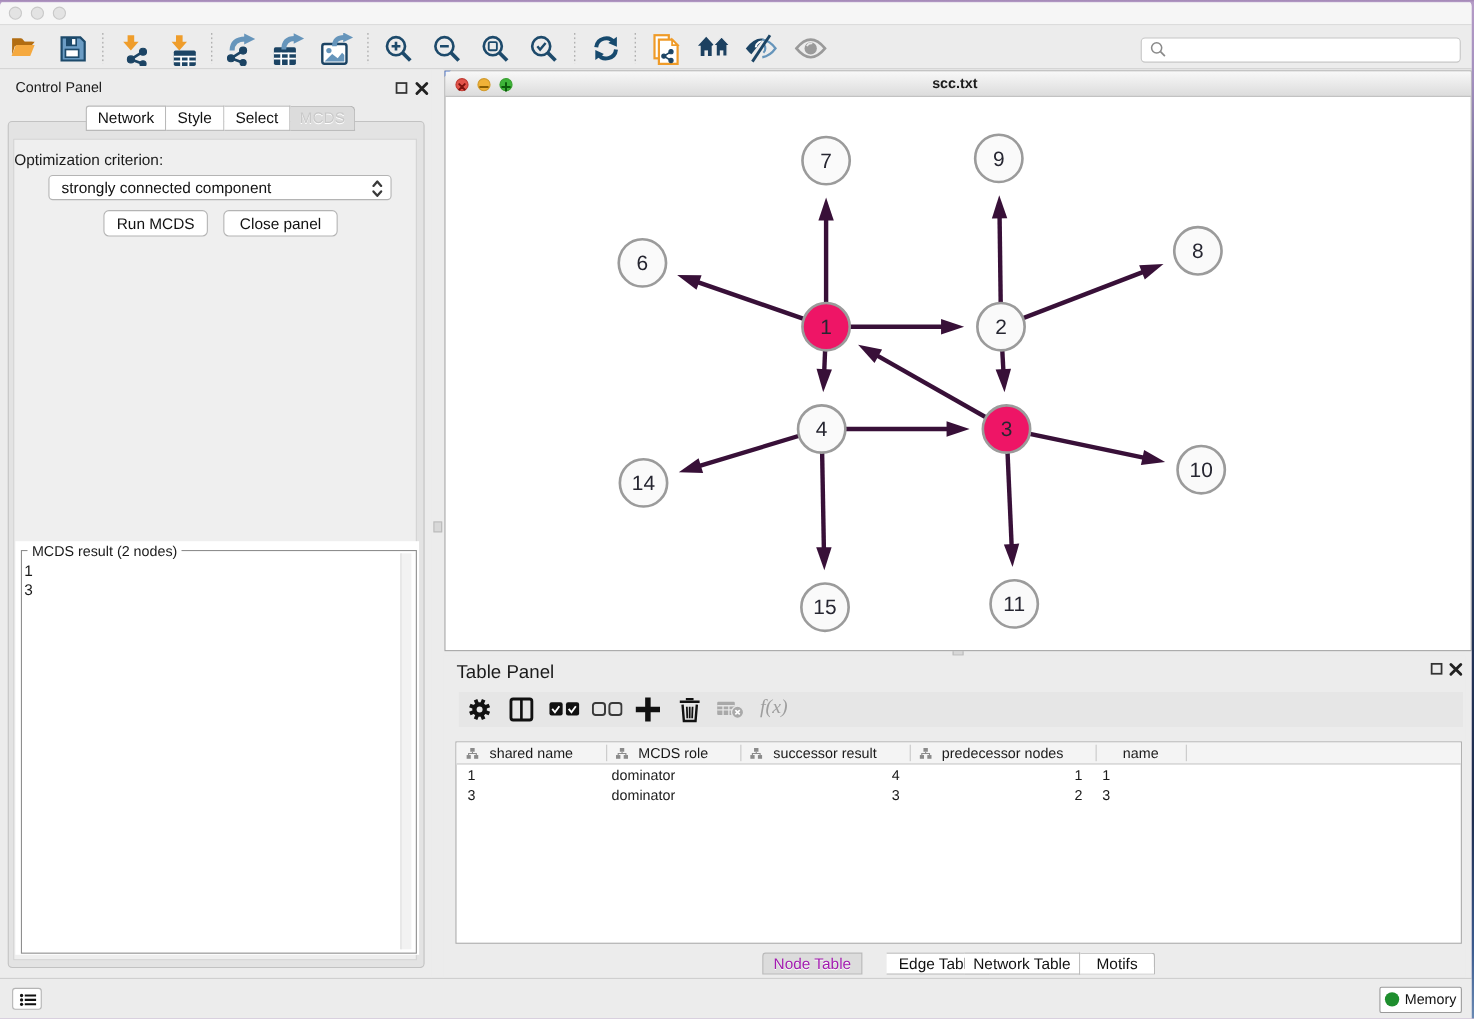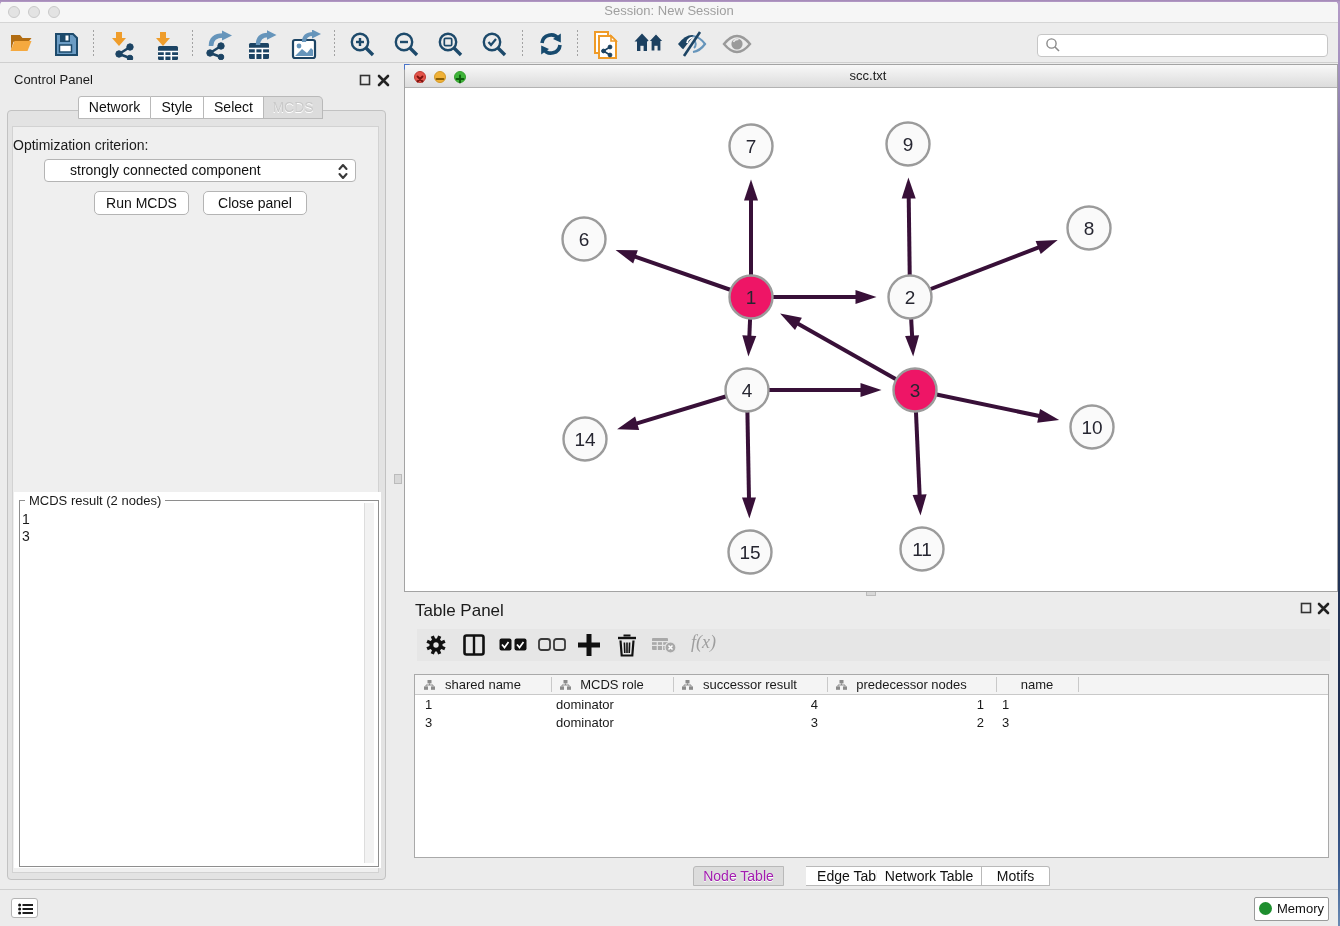--- a/index.html
+++ b/index.html
@@ -53,21 +53,20 @@
 #status{position:absolute;left:0;top:889px;width:1338px;height:37px;background:#ececec;
  border-top:1px solid #cfcfcf}
 </style>
 </head>
 <body>
 <div id="win">
  <div id="titlebar">
   <div class="tl" style="left:8px"></div>
   <div class="tl" style="left:28px"></div>
   <div class="tl" style="left:48px"></div>
-  <div id="title">Session: New Session</div>
  </div>
  <div id="toolbar">
 
   <svg class="ticon" style="left:8px" width="28" height="28" viewBox="0 0 28 28">
    <path d="M3 5 h8 l2.5 3 h8 v4 h-16 z" fill="#b26d12"></path>
    <path d="M3 5 v15 l3-10 h16 l1.5-2 h-9 l-2.5-3 z" fill="#b26d12"></path>
    <path d="M6.5 11 h17 l-4 10 h-17 z" fill="#f5a93f"></path>
   </svg>
 
   <svg class="ticon" style="left:52px" width="28" height="28" viewBox="0 0 28 28">
@@ -226,21 +225,21 @@
    <path d="M2 2 L11 11 M11 2 L2 11" stroke="#222" stroke-width="2.6" stroke-linecap="round"></path>
   </svg>
   <div id="cp-outer"></div>
   <div id="cp-inner"></div>
   <div class="tab" style="left:78px;width:73px;border-radius:3px 0 0 0">Network</div>
   <div class="tab" style="left:151px;width:53px;border-left:none">Style</div>
   <div class="tab" style="left:204px;width:60px;border-left:none">Select</div>
   <div class="tab" style="left:264px;width:59px;border-left:none;border-radius:0 5px 0 0;background:#dcdcdc;color:#c9c9c9;text-shadow:0 1px 0 #fff">MCDS</div>
   <div style="position:absolute;left:13px;top:74px;width:366px;text-align:left;font-size:14px">Optimization criterion:</div>
   <div class="btn" style="left:44px;top:96px;width:312px;height:23px;text-align:left;line-height:21px;border-radius:4px">
-    <span style="margin-left:25px">strongly connected component</span>
+    <span style="margin-left:11px">strongly connected component</span>
     <svg style="position:absolute;right:6px;top:3px" width="12" height="17" viewBox="0 0 12 17">
      <path d="M2.5 6 L6 2 L9.5 6 M2.5 11 L6 15 L9.5 11" fill="none" stroke="#3a3a3a" stroke-width="2.1" stroke-linejoin="round" stroke-linecap="round"></path>
     </svg>
   </div>
   <div class="btn" style="left:94px;top:128px;width:95px;height:24px;line-height:22px">Run MCDS</div>
   <div class="btn" style="left:203px;top:128px;width:104px;height:24px;line-height:22px">Close panel</div>
 
   <div style="position:absolute;left:14px;top:429px;width:367px;height:376px;background:#fff"></div>
   <div style="position:absolute;left:19px;top:437px;width:358px;height:365px;border:1px solid #8e8e8e"></div>
   <div style="position:absolute;left:25px;top:430px;background:#fff;padding:0 4px;font-size:13px">MCDS result (2 nodes)</div>
@@ -266,21 +265,21 @@
    <div class="mac" style="left:29px;background:#f0b137;border:1px solid #d29a2a">
     <svg width="10" height="10" viewBox="0 0 10 10">
             <path d="M1.5 5 H8.5" stroke="#8a5d02" stroke-width="1.8" stroke-linecap="round"></path>
           </svg>
    </div>
    <div class="mac" style="left:49px;background:#3eb439;border:1px solid #36a02e">
     <svg width="10" height="10" viewBox="0 0 10 10">
             <path d="M1.5 5 H8.5 M5 1.5 V8.5" stroke="#0c5c0c" stroke-width="1.8" stroke-linecap="round"></path>
           </svg>
    </div>
-   <div style="position:absolute;left:-3px;top:3px;width:100%;text-align:center;font-size:13px;font-weight:400;color:#1a1a1a">scc.txt</div>
+   <div style="position:absolute;left:-3px;top:3px;width:100%;text-align:center;font-size:13px;font-weight:700;color:#1a1a1a">scc.txt</div>
   </div>
  </div>
 <svg id="graph" width="924" height="503" style="position:absolute;left:406px;top:87px">
       <line x1="345.0" y1="210.0" x2="345.0" y2="111.5" stroke="#381038" stroke-width="4"></line>
       <polygon points="345.0,92.5 352.0,113.5 338.0,113.5" fill="#381038"></polygon>
       <line x1="345.0" y1="210.0" x2="227.6" y2="169.2" stroke="#381038" stroke-width="4"></line>
       <polygon points="209.6,163.0 231.8,163.3 227.2,176.5" fill="#381038"></polygon>
       <line x1="345.0" y1="210.0" x2="451.5" y2="210.0" stroke="#381038" stroke-width="4"></line>
       <polygon points="470.5,210.0 449.5,217.0 449.5,203.0" fill="#381038"></polygon>
       <line x1="345.0" y1="210.0" x2="343.3" y2="250.5" stroke="#381038" stroke-width="4"></line>

